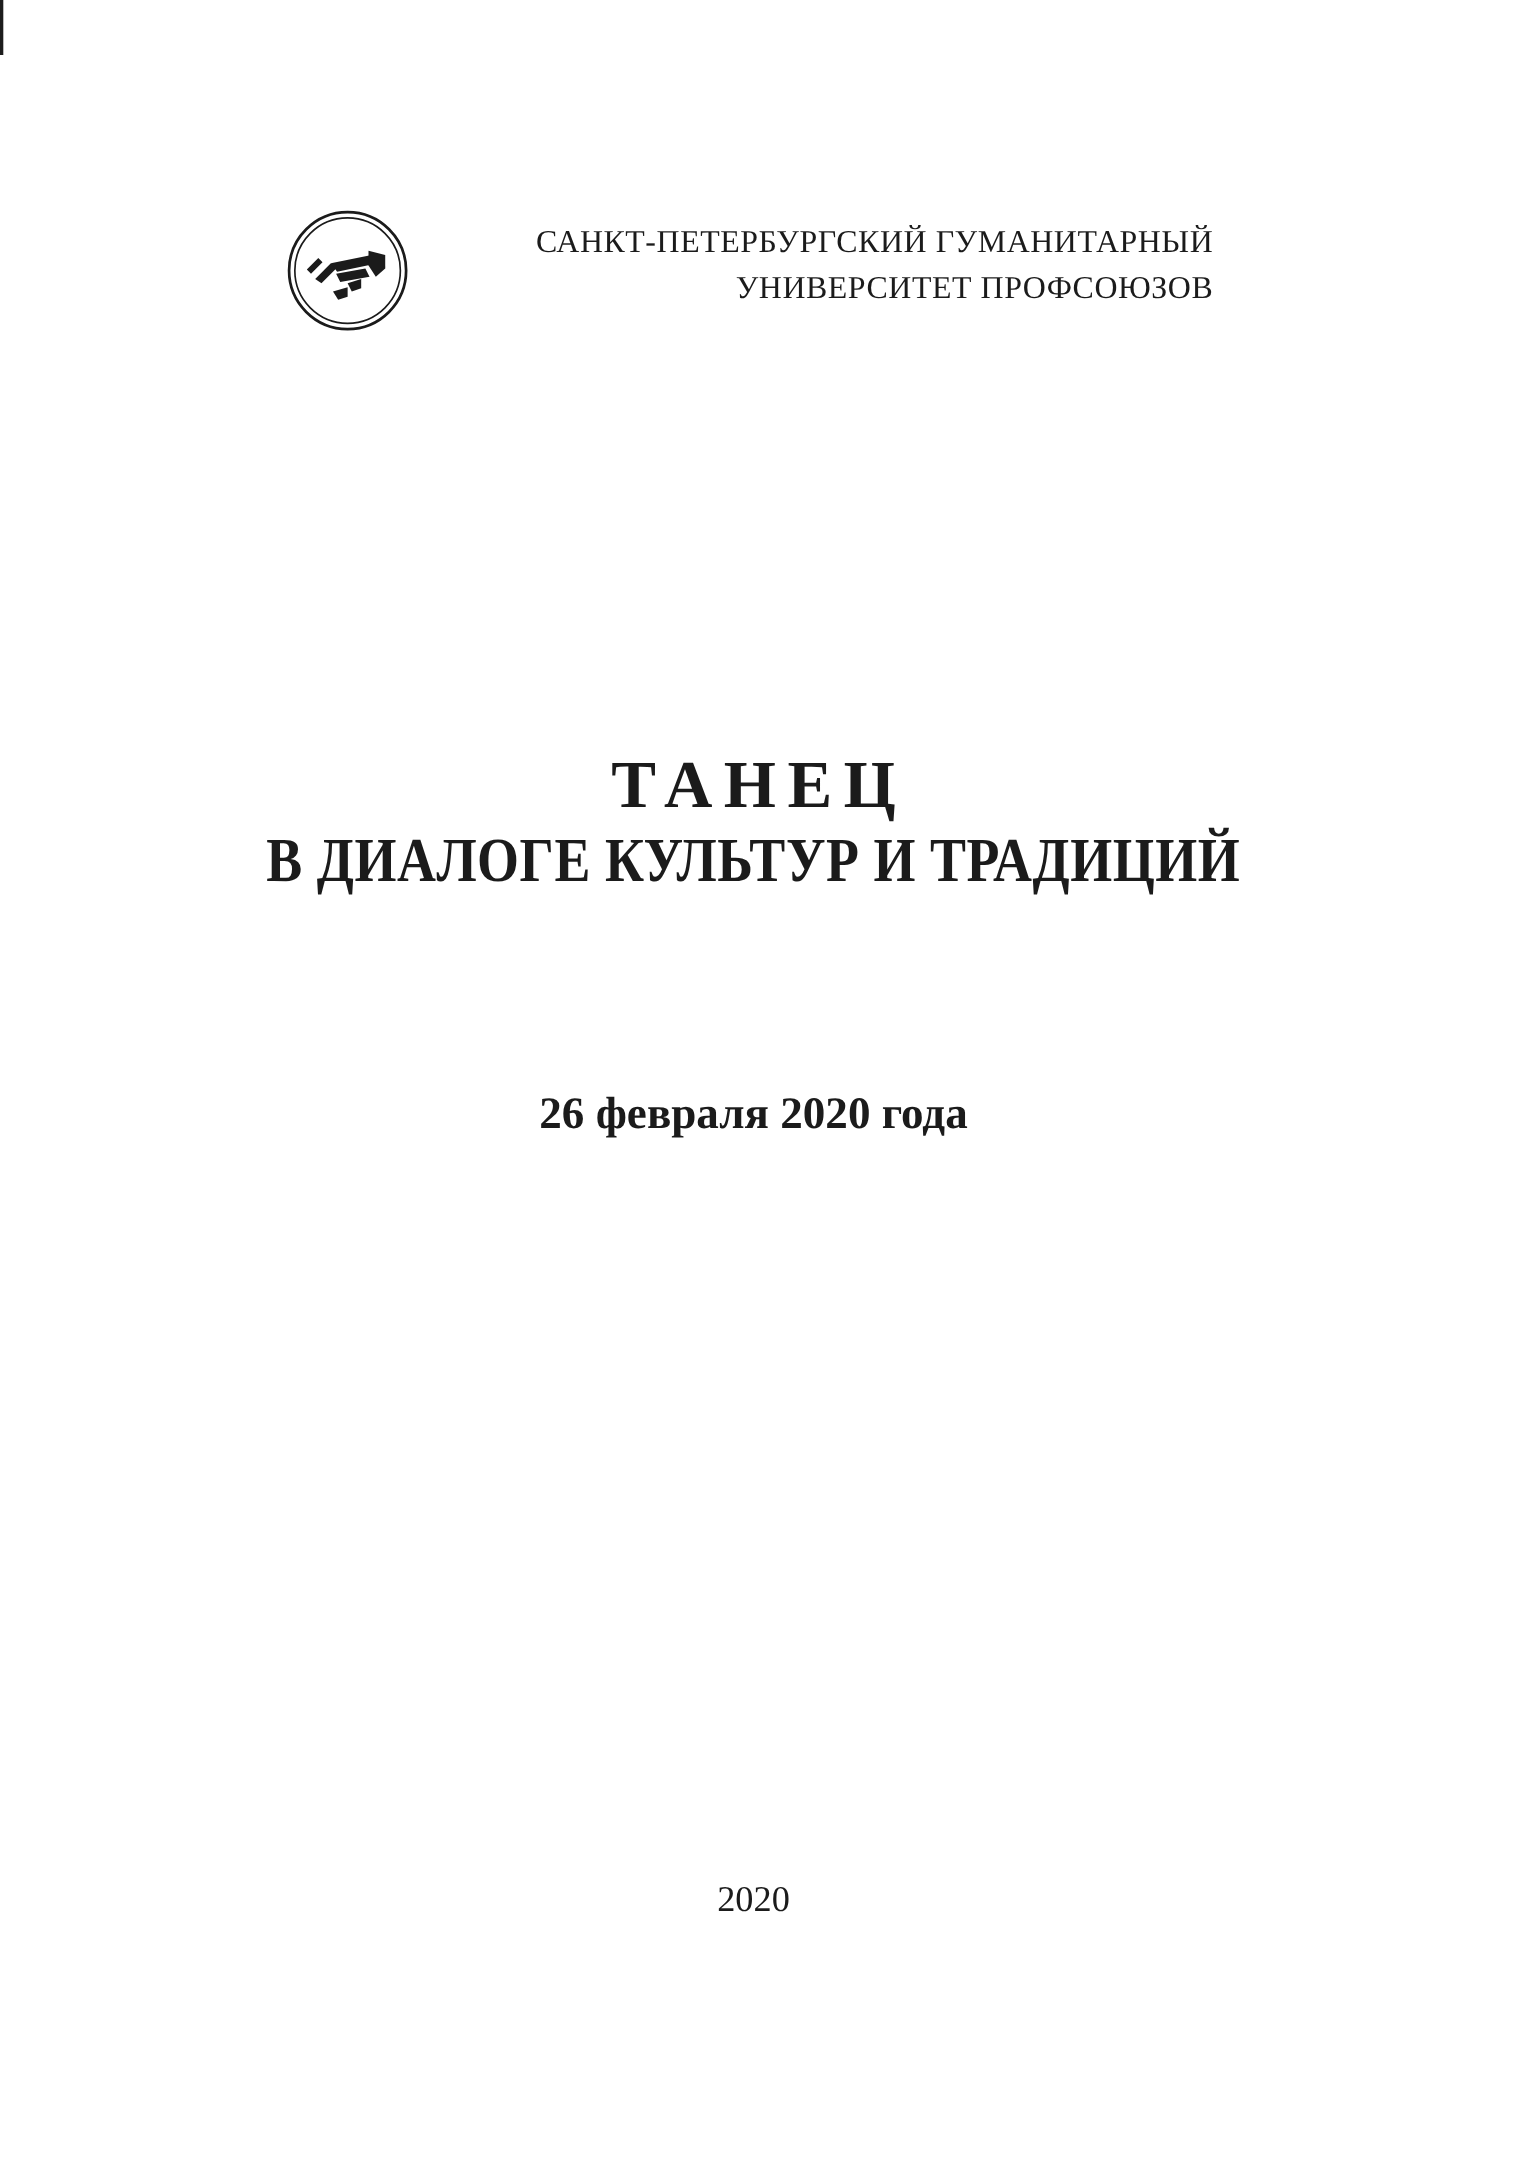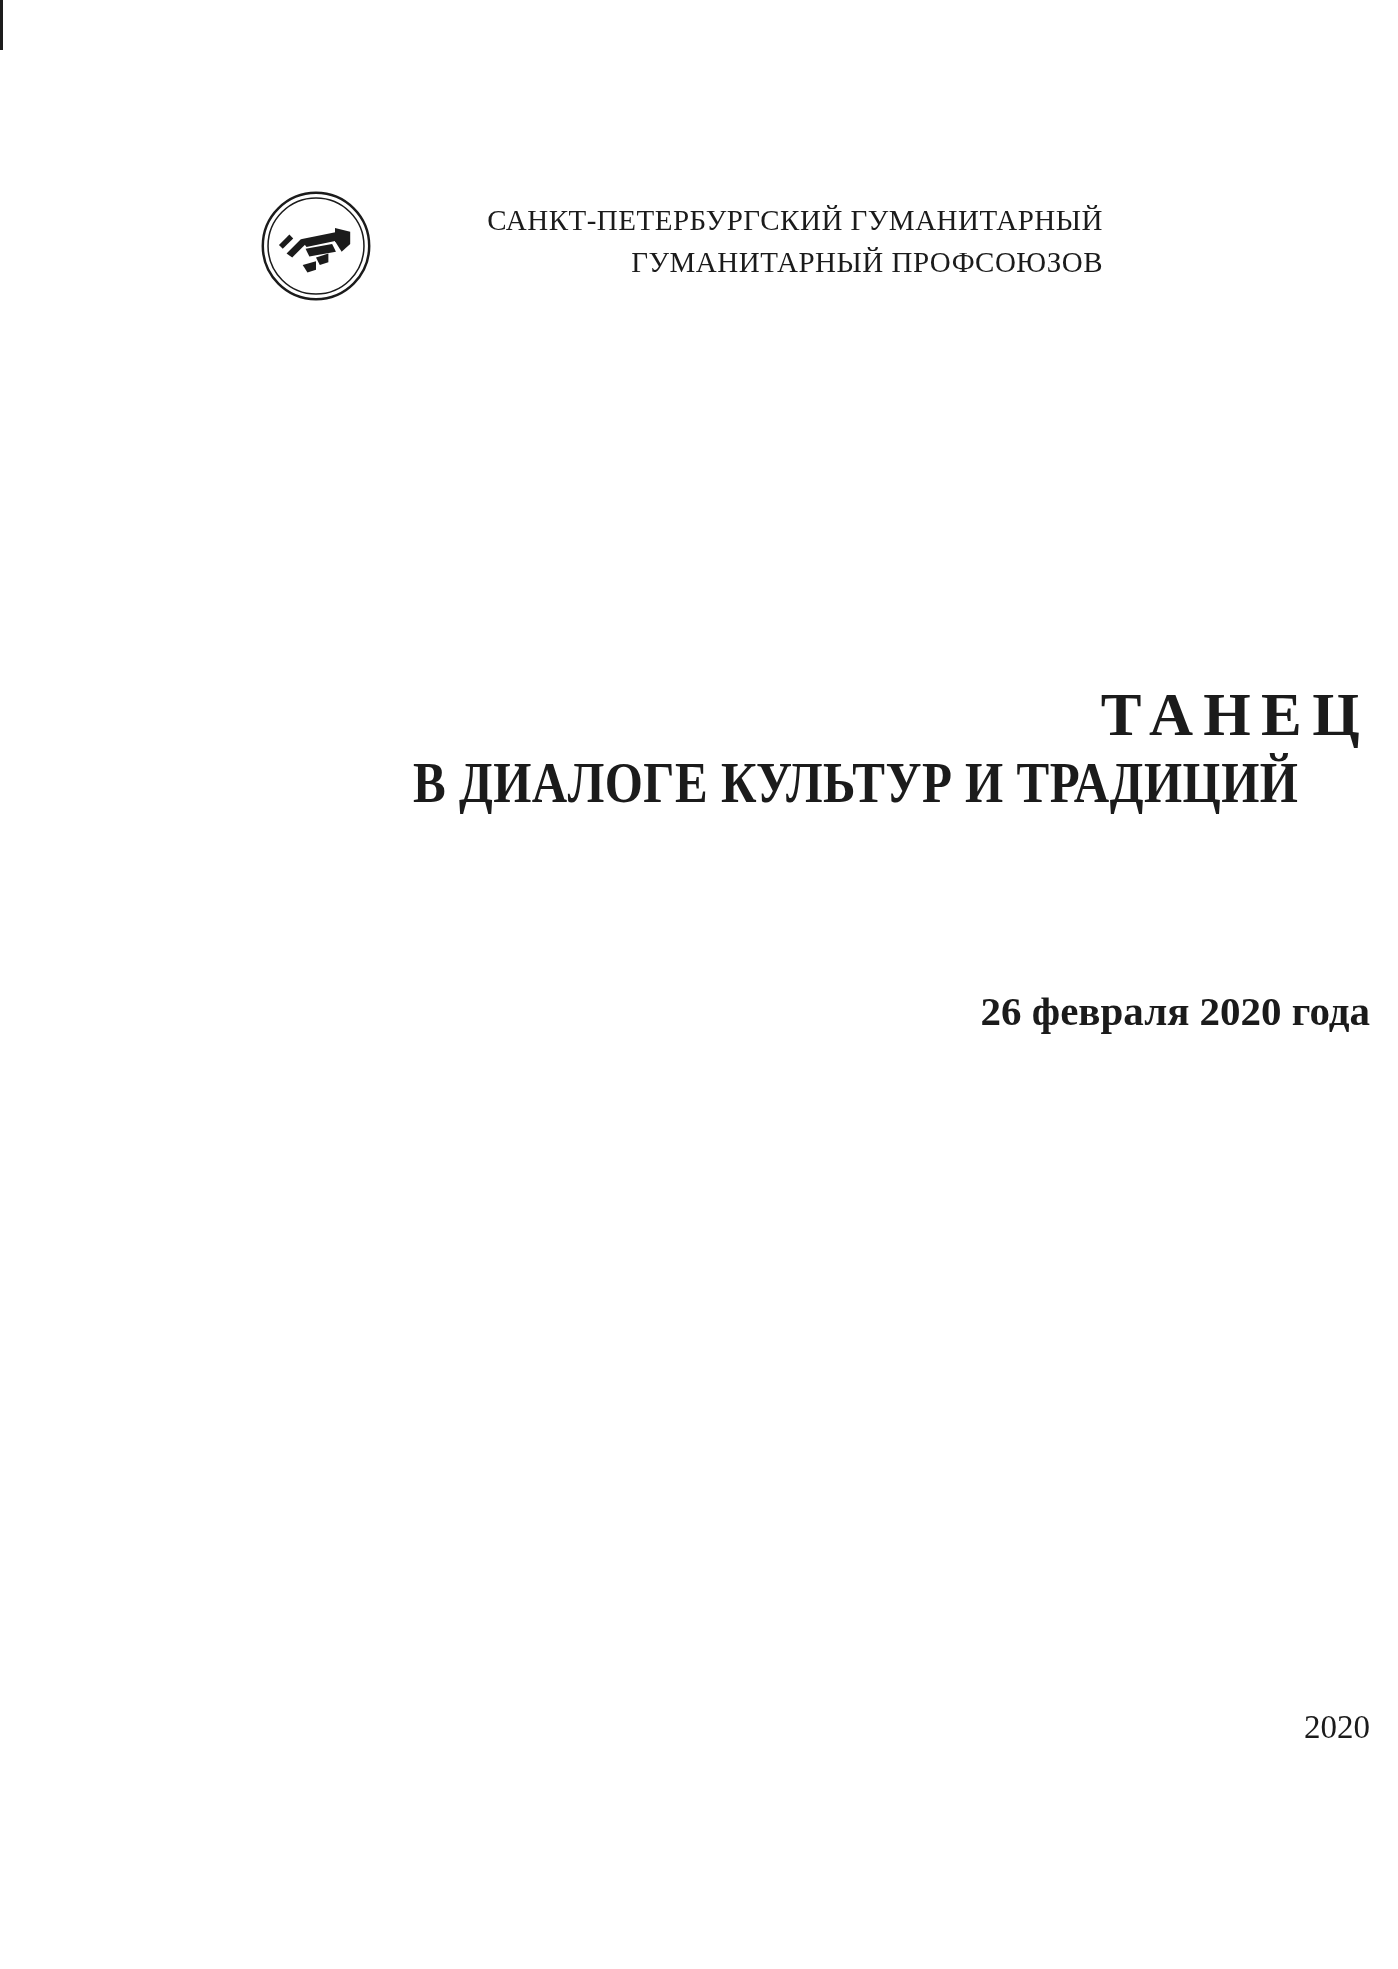--- a/index.html
+++ b/index.html
@@ -46,21 +46,21 @@
     font-size: 29px;
     line-height: 42px;
     letter-spacing: 0.5px;
     white-space: nowrap;
   }
   
   .centered {
     position: absolute;
     left: 0;
     right: 28px;
-    text-align: right;
+    text-align: center;
   }
   .title-line1 {
     top: 682px;
     font-size: 61px;
     font-weight: bold;
     letter-spacing: 0.17em;
     text-indent: 0.17em; 
     line-height: 66px;
   }
   .title-line2 {
@@ -117,21 +117,21 @@
         <path d="M80,41 L96,45 L96,58 L87,66 L80,55 Z"></path>
         <path d="M49,63 L77,58 L81,66 L53,71 Z"></path>
         <path d="M60,72 L73,68 L73,77 L64,80 Z"></path>
         <path d="M46,80 L60,76 L60,85 L51,88 Z"></path>
       </g>
     </svg>
   </div>
 
   <div class="header-block">
     <div>САНКТ-ПЕТЕРБУРГСКИЙ ГУМАНИТАРНЫЙ</div>
-    <div>ГУМАНИТАРНЫЙ ПРОФСОЮЗОВ</div>
+    <div>УНИВЕРСИТЕТ ПРОФСОЮЗОВ</div>
   </div>
 
   <div class="centered title-line1">ТАНЕЦ</div>
 
   <div class="centered title-line2">
     <span class="condensed">В ДИАЛОГЕ КУЛЬТУР И ТРАДИЦИЙ</span>
   </div>
 
 
   <div class="centered subtitle-date">26 февраля 2020 года</div>

